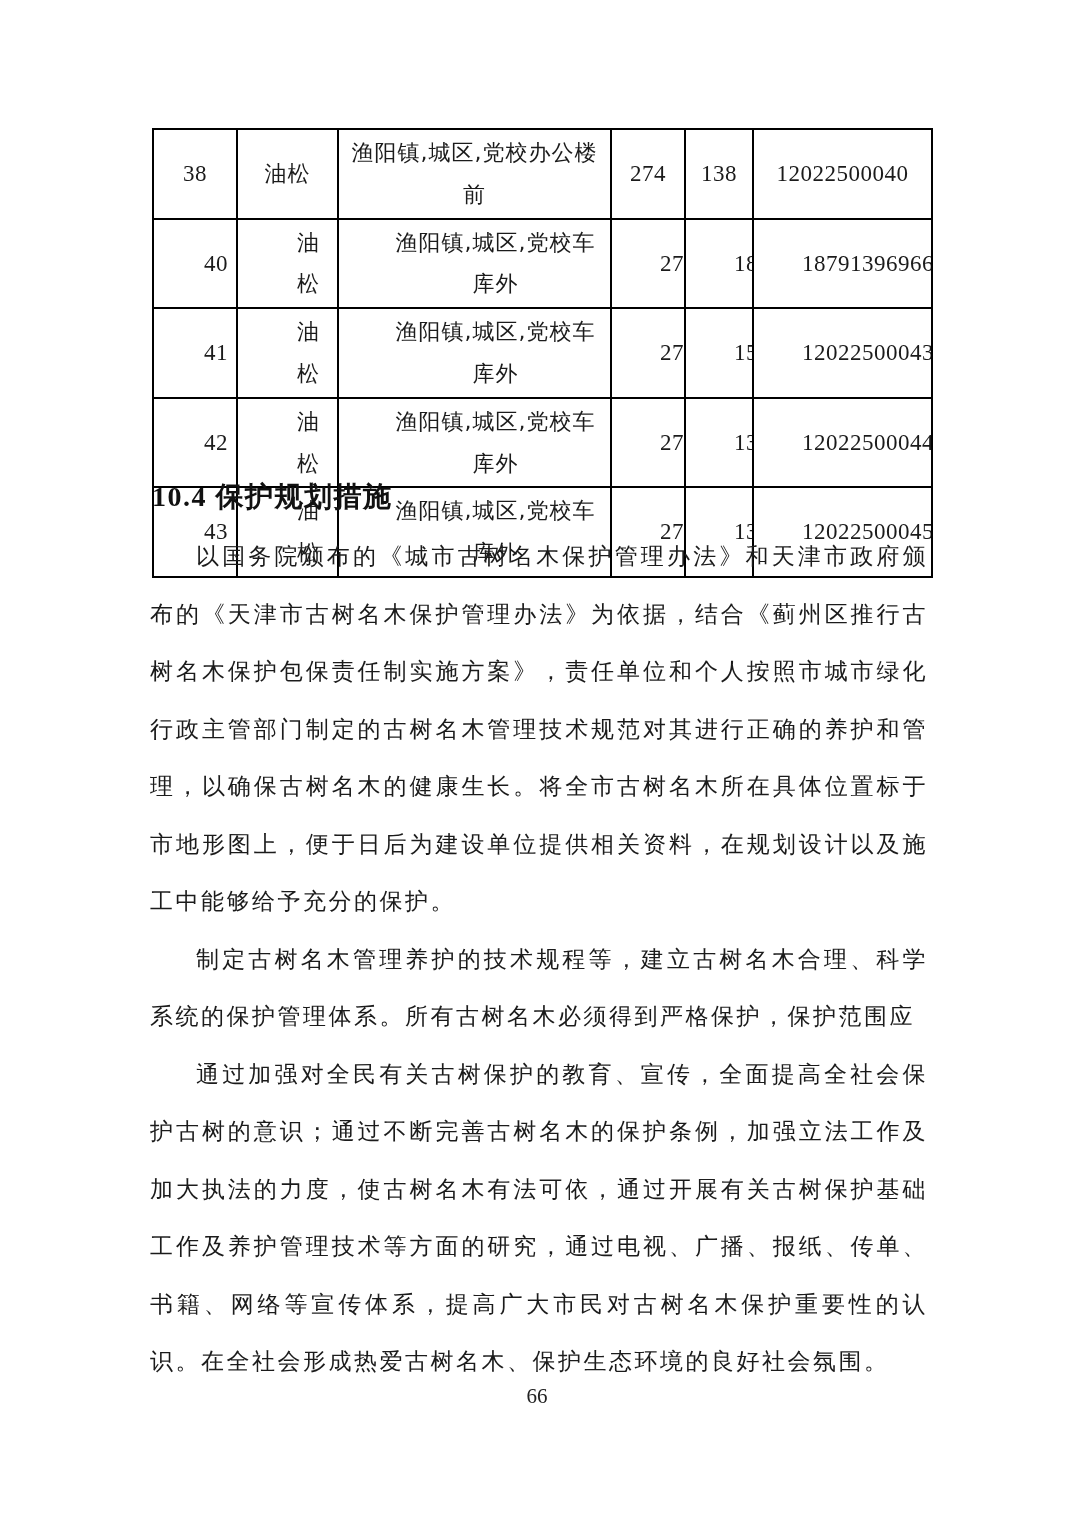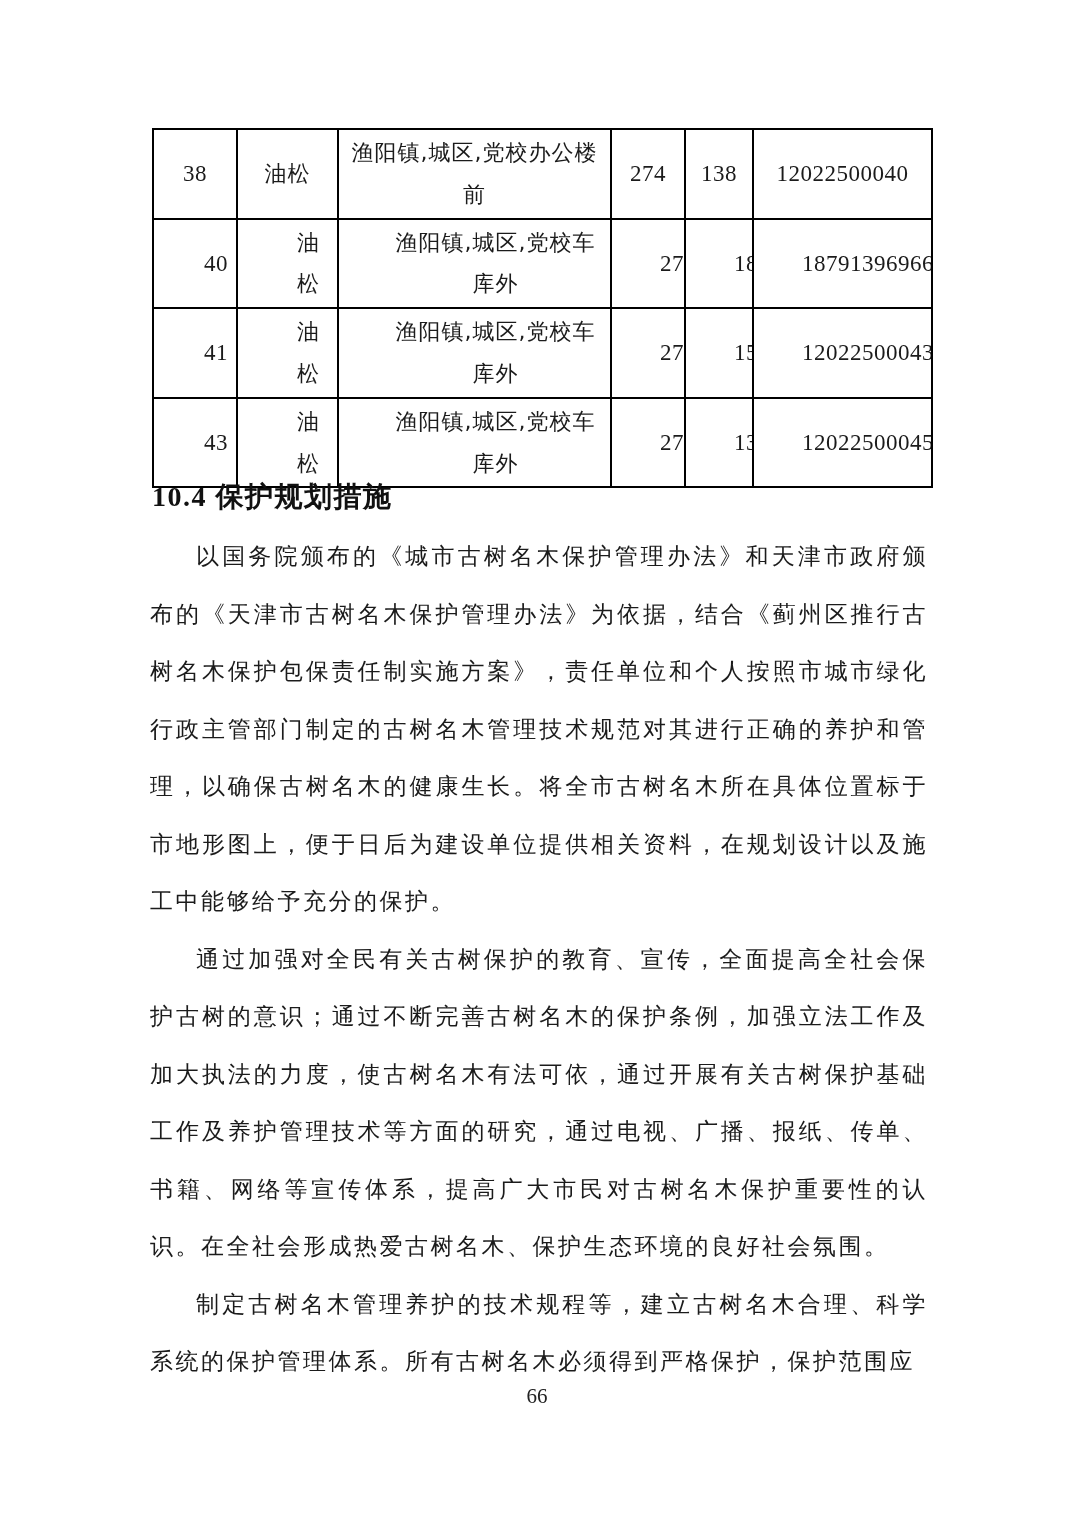--- a/index.html
+++ b/index.html
@@ -124,33 +124,41 @@
       </tr>
       <tr class="row-short">
         <td class="num">41</td>
         <td>油松</td>
         <td>渔阳镇,城区,党校车库外</td>
         <td class="num">274</td>
         <td class="num">158</td>
         <td class="num">12022500043</td>
       </tr>
       <tr class="row-short">
+        <td class="num">42</td>
+        <td>油松</td>
+        <td>渔阳镇,城区,党校车库外</td>
+        <td class="num">274</td>
+        <td class="num">137</td>
+        <td class="num">12022500044</td>
+      </tr>
+      <tr class="row-short">
         <td class="num">43</td>
         <td>油松</td>
         <td>渔阳镇,城区,党校车库外</td>
         <td class="num">274</td>
         <td class="num">135</td>
         <td class="num">12022500045</td>
       </tr>
     </tbody>
   </table>
 
   <h2 class="section-heading">10.4 保护规划措施</h2>
 
   <div class="body-text">
     <p>以国务院颁布的《城市古树名木保护管理办法》和天津市政府颁布的《天津市古树名木保护管理办法》为依据，结合《蓟州区推行古树名木保护包保责任制实施方案》，责任单位和个人按照市城市绿化行政主管部门制定的古树名木管理技术规范对其进行正确的养护和管理，以确保古树名木的健康生长。将全市古树名木所在具体位置标于市地形图上，便于日后为建设单位提供相关资料，在规划设计以及施工中能够给予充分的保护。</p>
+    <p>制定古树名木管理养护的技术规程等，建立古树名木合理、科学系统的保护管理体系。所有古树名木必须得到严格保护，保护范围应</p>
     <p>通过加强对全民有关古树保护的教育、宣传，全面提高全社会保护古树的意识；通过不断完善古树名木的保护条例，加强立法工作及加大执法的力度，使古树名木有法可依，通过开展有关古树保护基础工作及养护管理技术等方面的研究，通过电视、广播、报纸、传单、书籍、网络等宣传体系，提高广大市民对古树名木保护重要性的认识。在全社会形成热爱古树名木、保护生态环境的良好社会氛围。</p>
-    <p>制定古树名木管理养护的技术规程等，建立古树名木合理、科学系统的保护管理体系。所有古树名木必须得到严格保护，保护范围应</p>
   </div>
 
   <div class="page-number">66</div>
 
 </div>
 
 </body></html>

